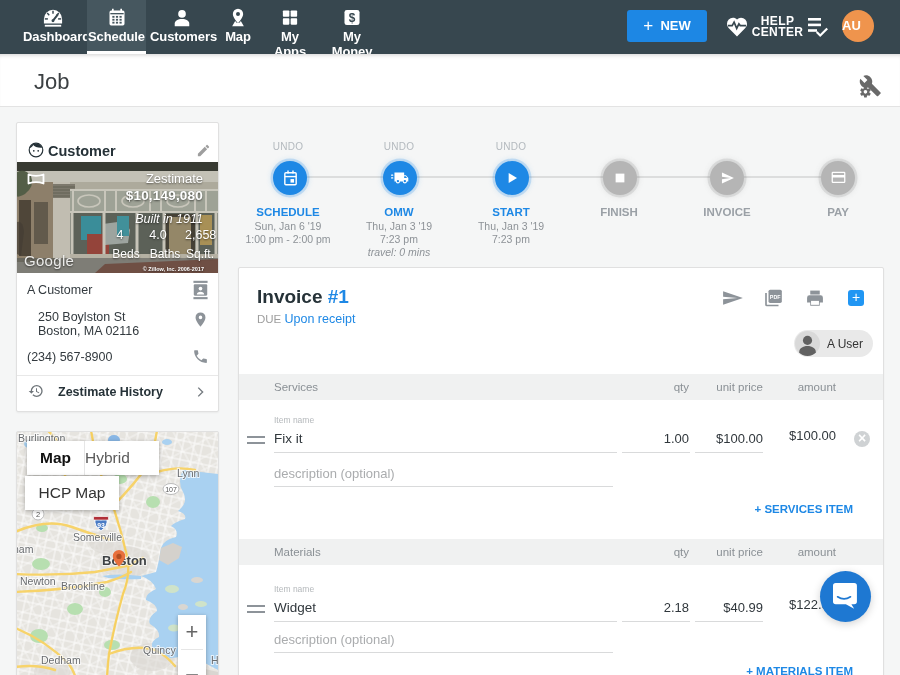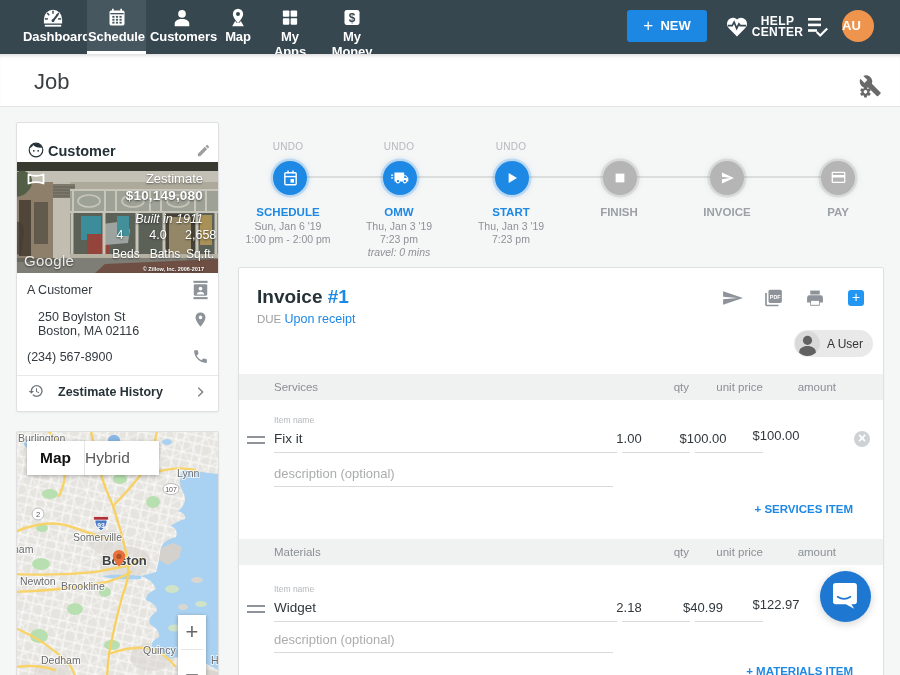--- a/index.html
+++ b/index.html
@@ -27,21 +27,21 @@
   .crow{position:absolute;left:10px;font-size:12.5px;color:#333a3f;}
   .cicon{position:absolute;left:175px;}
   .ph{position:absolute;color:#fff;text-shadow:0 1px 2px rgba(0,0,0,.55);}
   
   .band{position:absolute;left:0;width:644px;height:26px;background:#f0f1f1;font-size:11.5px;color:#8a9095;}
   .band span{position:absolute;top:7px;}
   .inline{position:absolute;background:#d9dadb;height:1px;}
   .blue{color:#1e88e5;}
   .itemlbl{position:absolute;font-size:8.5px;color:#b4b8bb;}
   .itemval{position:absolute;font-size:13.5px;color:#30373c;}
-  .num{position:absolute;font-size:13px;color:#30373c;text-align:center;}
+  .num{position:absolute;font-size:13px;color:#30373c;text-align:right;}
   .desc{position:absolute;font-size:13px;color:#aaacae;}
   .addlink{position:absolute;font-size:11.5px;font-weight:bold;color:#1e88e5;text-align:right;}
   .handle{position:absolute;width:18px;height:8px;border-top:2px solid #8d9399;border-bottom:2px solid #8d9399;box-sizing:border-box;}
   .xbtn{position:absolute;width:16px;height:16px;border-radius:50%;background:#cfd2d4;color:#fff;font-size:14px;line-height:15px;text-align:center;font-weight:bold;}
   
   .tl-undo{position:absolute;top:141px;width:60px;margin-left:-30px;text-align:center;font-size:10px;color:#b3b9be;letter-spacing:.3px;}
   .tl-c{position:absolute;top:161px;width:34px;height:34px;margin-left:-17px;border-radius:50%;}
   .tl-c.b{background:#1e88e5;box-shadow:0 0 0 2.5px rgba(30,136,229,.2),0 0 5px 3px rgba(30,136,229,.1);}
   .tl-c.g{background:#b5b5b5;box-shadow:0 0 0 2.5px rgba(120,120,120,.16),0 0 5px 3px rgba(120,120,120,.1);}
   .tl-lbl{position:absolute;top:206px;width:120px;margin-left:-60px;text-align:center;font-size:11.5px;font-weight:bold;}
@@ -376,20 +376,21 @@
 
       <path d="M102 118 a6.2 6.2 0 0 1 6.2 6.2 c0 4.6-6.2 10.3-6.2 10.3 s-6.2-5.7-6.2-10.3 A6.2 6.2 0 0 1 102 118z" fill="#e8703d"></path>
       <circle cx="102" cy="124.4" r="2.6" fill="#b14e22"></circle>
     </svg>
    </div>
 
    <div style="position:absolute;left:10px;top:9px;width:132px;height:34px;background:#fff;box-shadow:0 1px 4px rgba(0,0,0,.3);">
      <span style="position:absolute;left:0;top:0;width:57px;text-align:center;line-height:34px;font-size:15.5px;font-weight:bold;color:#111;">Map</span>
      <span style="position:absolute;left:57px;top:0;width:75px;text-align:left;line-height:34px;font-size:15.5px;color:#5b5b5b;border-left:1px solid #e6e6e6;box-sizing:border-box;">Hybrid</span>
    </div>
+   <div style="position:absolute;left:8px;top:44px;width:94px;height:34px;background:#fff;box-shadow:0 1px 4px rgba(0,0,0,.3);text-align:center;line-height:34px;font-size:15.5px;color:#333;">HCP Map</div>
 
    <div style="position:absolute;left:161px;top:183px;width:28px;height:115px;background:#fff;box-shadow:0 1px 4px rgba(0,0,0,.3);">
      <div style="position:absolute;left:0;top:0;width:28px;height:34px;text-align:center;line-height:34px;font-size:22px;color:#666;">+</div>
      <div style="position:absolute;left:3px;top:34px;width:22px;height:1px;background:#e6e6e6;"></div>
      <div style="position:absolute;left:0;top:35px;width:28px;height:57px;text-align:center;line-height:50px;font-size:24px;color:#666;">−</div>
    </div>
   </div>
 
   <div id="tl" style="position:absolute;left:0;top:0;">
     <div style="position:absolute;left:288px;top:176px;width:550px;height:2px;background:#dcdddd;"></div>

